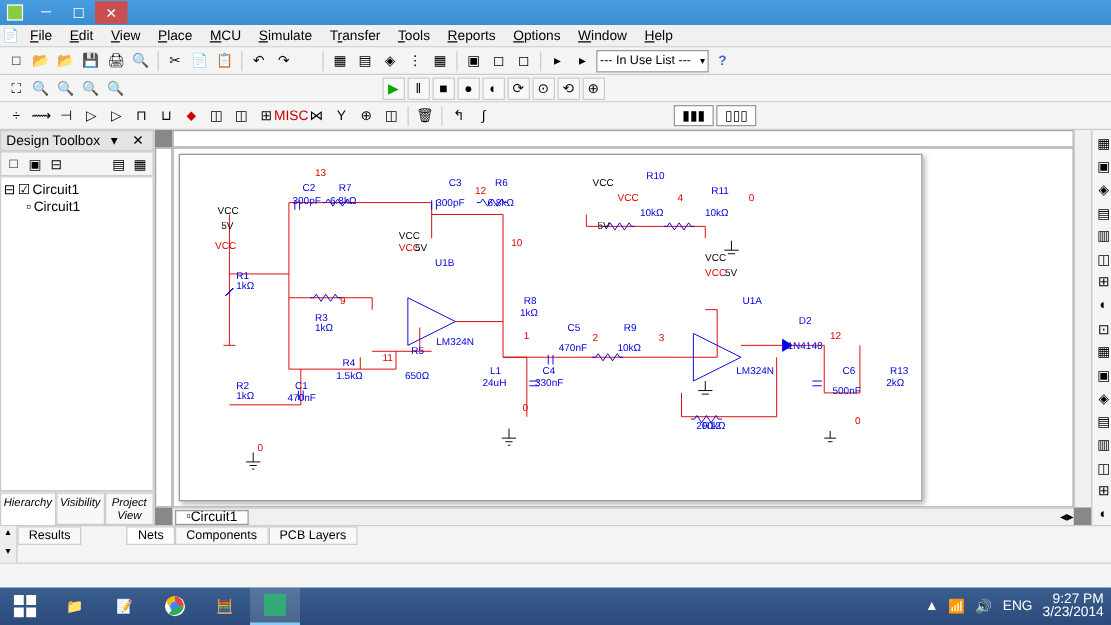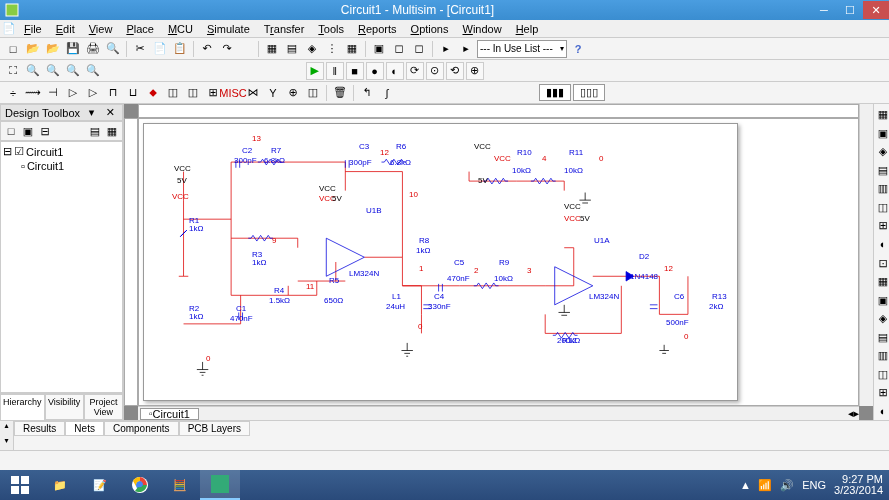--- a/index.html
+++ b/index.html
@@ -25,21 +25,21 @@
 .main { display: flex; height: 316px; }
 .sidebar { width: 124px; background: #f4f4f4; border-right: 1px solid #ccc; display: flex; flex-direction: column; }
 .side-title { background: #e4e4e4; border: 1px solid #ccc; padding: 1px 4px; display: flex; align-items: center; }
 .side-title .xbtn { margin-left: auto; padding: 0 3px; }
 .side-icons { height: 20px; border: 1px solid #ccc; display: flex; align-items: center; gap: 1px; padding: 0 2px; }
 .side-ic { width: 16px; height: 16px; display: inline-flex; align-items: center; justify-content: center; }
 .tree { flex: 1; background: #fff; border: 1px solid #ccc; padding: 2px; overflow: hidden; }
 .tree-row { display: flex; align-items: center; gap: 2px; padding: 1px 0; }
 .tree-row.child { padding-left: 18px; }
 .side-tabs { display: flex; border-top: 1px solid #ccc; }
-.side-tab { flex: 1; text-align: center; padding: 2px 2px; border: 1px solid #ccc; background: #f8f8f8; font-size: 9px; }
+.side-tab { flex: 1; text-align: center; padding: 2px 2px; border: 1px solid #ccc; background: #f8f8f8; font-size: 9px; font-style: italic; }
 .side-tab.active { background: #fff; border-bottom: none; }
 
 .canvas-wrap { flex: 1; background: #888; position: relative; }
 .ruler-h { position: absolute; top: 0; left: 14px; right: 14px; height: 14px; background: #fff; border: 1px solid #aaa; }
 .ruler-v { position: absolute; top: 14px; left: 0; width: 14px; bottom: 14px; background: #fff; border: 1px solid #aaa; }
 .canvas { position: absolute; top: 14px; left: 14px; right: 14px; bottom: 14px; background: #fff; border: 1px solid #aaa; overflow: hidden; }
 .page-shadow { position: absolute; inset: 4px 120px 4px 4px; background: #fff; border: 1px solid #999; box-shadow: 2px 2px 4px rgba(0,0,0,0.3); }
 .grid { position: absolute; inset: 0;
   background-image: radial-gradient(circle, #ccc 0.5px, transparent 0.5px);
   background-size: 8px 8px; }
@@ -55,21 +55,21 @@
 .lbl.blue { color: #00d; }
 .lbl.black { color: #000; }
 
 .spreadbar { height: 30px; background: #f4f4f4; border-top: 1px solid #ccc; display: flex; }
 .sb-side { width: 14px; background: #eee; border-right: 1px solid #ccc; display: flex; flex-direction: column; }
 .sb-side div { flex:1; text-align:center; font-size:8px; }
 .sb-main { flex: 1; display: flex; flex-direction: column; }
 .sb-text { flex: 1; background: #fff; border: 1px solid #ccc; padding: 1px 4px; font-size: 10px; }
 .sb-tabs { display: flex; }
 .sb-tab { padding: 1px 8px; border: 1px solid #ccc; background: #f8f8f8; font-size: 10px; }
-.sb-tab.active { background: #fff; }
+.sb-tab.active { background: #fff; margin-left: 36px; }
 
 .statusbar { height: 22px; background: #f4f4f4; border-top: 1px solid #ccc; }
 
 .taskbar { position: absolute; bottom: 0; left: 0; right: 0; height: 30px; background: linear-gradient(#3a5f8f,#2a4a7a); display: flex; align-items: center; }
 .task-icon { width: 40px; height: 30px; display: inline-flex; align-items: center; justify-content: center; color: #fff; }
 .task-icon.active { background: rgba(255,255,255,0.15); border-bottom: 2px solid #8cf; }
 .tray { margin-left: auto; display: flex; align-items: center; color: #fff; padding-right: 6px; gap: 8px; }
 .tray-time { text-align: right; font-size: 10px; line-height: 11px; }
 
 
@@ -77,21 +77,20 @@
 </style>
 </head>
 <body>
 
 <div class="titlebar">
   <span class="icon">
       <svg width="14" height="14">
         <rect x="1" y="1" width="12" height="12" fill="#8c4" stroke="#fff"></rect>
       </svg>
     </span>
-  <span class="title">Circuit1 - Multisim - [Circuit1]</span>
   <span class="winbtn">─</span>
   <span class="winbtn">☐</span>
   <span class="winbtn close">✕</span>
 </div>
 
 <div class="menubar">
   <span class="icon" style="position:absolute;left:2px;">📄</span>
   <span class="m"><u>F</u><span>ile</span></span>
   <span class="m"><u>E</u>dit</span>
   <span class="m"><u>V</u>iew</span>
@@ -351,21 +350,21 @@
           <span class="lbl blue" style="left:127px;top:22px">R7</span>
           <span class="lbl blue" style="left:120px;top:32px">6.8kΩ</span>
           <span class="lbl blue" style="left:215px;top:18px">C3</span>
           <span class="lbl blue" style="left:205px;top:34px">300pF</span>
           <span class="lbl red" style="left:236px;top:24px">12</span>
           <span class="lbl blue" style="left:252px;top:18px">R6</span>
           <span class="lbl blue" style="left:246px;top:34px">6.8kΩ</span>
           <span class="lbl black" style="left:175px;top:60px">VCC</span>
           <span class="lbl red" style="left:175px;top:70px">VCC</span>
           <span class="lbl black" style="left:188px;top:70px">5V</span>
-          <span class="lbl blue" style="left:222px;top:82px">U1B</span>
+          <span class="lbl blue" style="left:204px;top:82px">U1B</span>
           <span class="lbl blue" style="left:205px;top:145px">LM324N</span>
           <span class="lbl red" style="left:265px;top:66px">10</span>
           <span class="lbl red" style="left:128px;top:112px">9</span>
           <span class="lbl blue" style="left:108px;top:126px">R3</span>
           <span class="lbl blue" style="left:108px;top:134px">1kΩ</span>
           <span class="lbl red" style="left:162px;top:158px">11</span>
           <span class="lbl blue" style="left:130px;top:162px">R4</span>
           <span class="lbl blue" style="left:125px;top:172px">1.5kΩ</span>
           <span class="lbl blue" style="left:185px;top:152px">R5</span>
           <span class="lbl blue" style="left:180px;top:172px">650Ω</span>
@@ -382,39 +381,39 @@
           <span class="lbl blue" style="left:310px;top:134px">C5</span>
           <span class="lbl blue" style="left:303px;top:150px">470nF</span>
           <span class="lbl red" style="left:330px;top:142px">2</span>
           <span class="lbl blue" style="left:355px;top:134px">R9</span>
           <span class="lbl blue" style="left:350px;top:150px">10kΩ</span>
           <span class="lbl red" style="left:383px;top:142px">3</span>
 
           <span class="lbl black" style="left:330px;top:18px">VCC</span>
           <span class="lbl red" style="left:350px;top:30px">VCC</span>
           <span class="lbl black" style="left:334px;top:52px">5V</span>
-          <span class="lbl blue" style="left:373px;top:24px">R10</span>
+          <span class="lbl blue" style="left:373px;top:12px">R10</span>
           <span class="lbl blue" style="left:368px;top:42px">10kΩ</span>
           <span class="lbl red" style="left:398px;top:30px">4</span>
           <span class="lbl blue" style="left:425px;top:24px">R11</span>
           <span class="lbl blue" style="left:420px;top:42px">10kΩ</span>
           <span class="lbl red" style="left:455px;top:30px">0</span>
 
           <span class="lbl black" style="left:420px;top:78px">VCC</span>
           <span class="lbl red" style="left:420px;top:90px">VCC</span>
           <span class="lbl black" style="left:436px;top:90px">5V</span>
           <span class="lbl blue" style="left:450px;top:112px">U1A</span>
           <span class="lbl blue" style="left:445px;top:168px">LM324N</span>
           <span class="lbl blue" style="left:495px;top:128px">D2</span>
           <span class="lbl blue" style="left:486px;top:148px">1N4148</span>
           <span class="lbl red" style="left:520px;top:140px">12</span>
           <span class="lbl blue" style="left:418px;top:212px">R12</span>
           <span class="lbl blue" style="left:413px;top:212px">200kΩ</span>
           <span class="lbl blue" style="left:530px;top:168px">C6</span>
-          <span class="lbl blue" style="left:522px;top:194px">500nF</span>
+          <span class="lbl blue" style="left:522px;top:184px">500nF</span>
           <span class="lbl blue" style="left:568px;top:168px">R13</span>
           <span class="lbl blue" style="left:565px;top:178px">2kΩ</span>
           <span class="lbl red" style="left:540px;top:208px">0</span>
           <span class="lbl red" style="left:62px;top:230px">0</span>
         </div>
       </div>
     </div>
     <div class="scroll-h">
       <span class="doc-tab">▫ <span>Circuit1</span></span>
       <span style="flex:1"></span>

